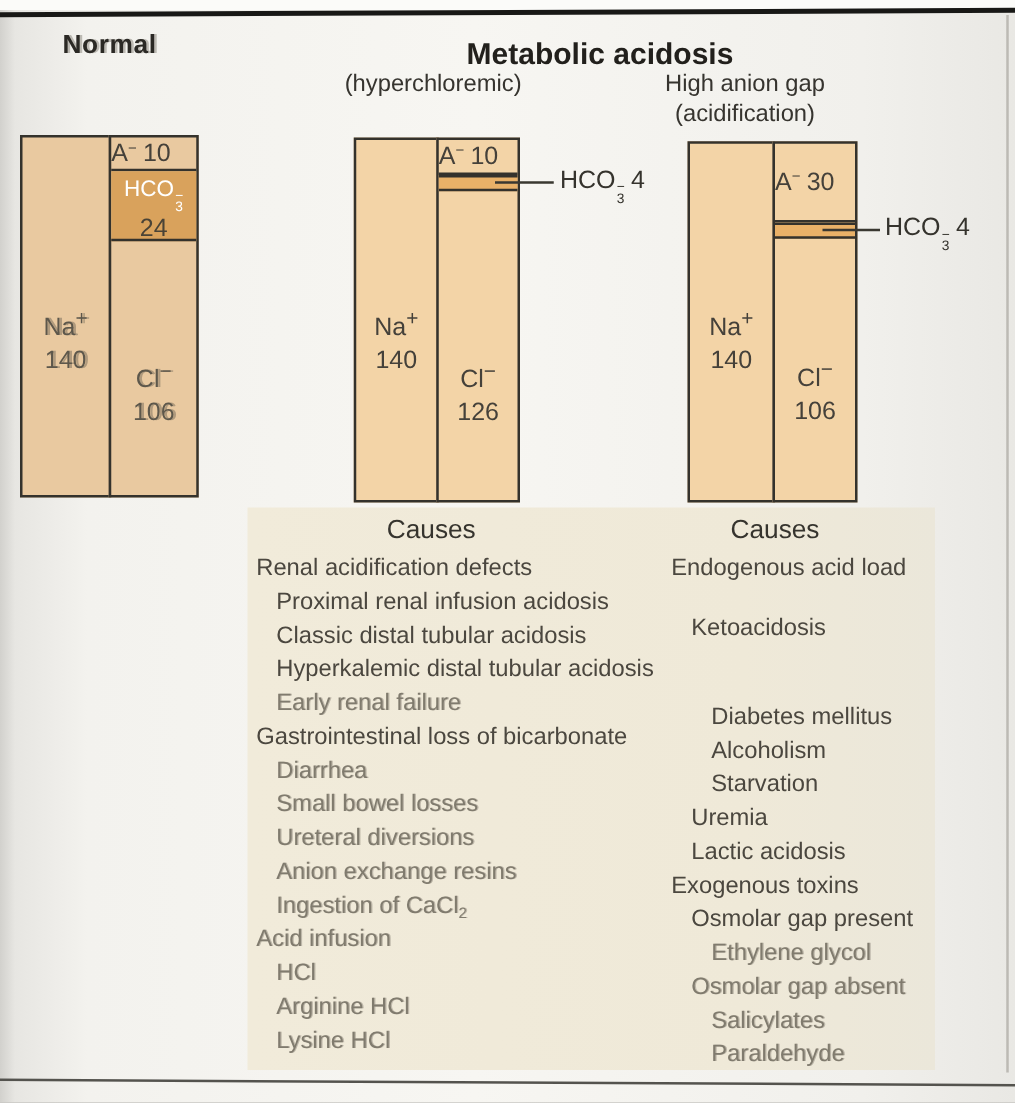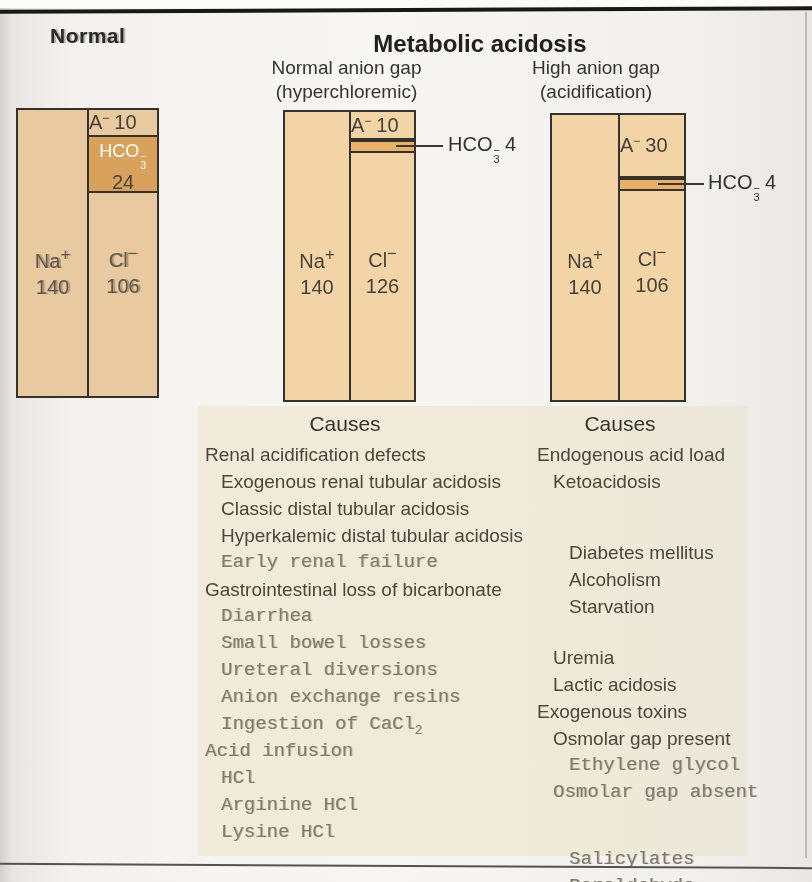--- a/index.html
+++ b/index.html
@@ -21,21 +21,21 @@
   .colhead.c1{left:243px;top:56px;width:207px;}
   .colhead.c2{left:491px;top:56px;width:210px;}
 
   .bar{position:absolute;box-sizing:border-box;border:2px solid var(--border,#34322c);display:flex;flex-direction:column;}
   .fill-dull{background:var(--bar-light-dull,#e9c9a0);}
   .fill-light{background:var(--bar-light,#f3d4a7);}
   .sec{box-sizing:border-box;width:100%;text-align:center;}
   .sec-a{border-bottom:2px solid var(--border,#34322c);display:flex;align-items:center;}
   .band{border-bottom:2px solid var(--border,#34322c);border-top:2px solid var(--border,#34322c);background:var(--hco3-band,#e9b168);}
   .sec-hco{background:var(--hco3-block,#d9a25c);border-bottom:2px solid var(--border,#34322c);padding-top:2px;}
-  .sec-cl{flex:1;}
+  .sec-cl{flex:1;margin-top:43px;}
   .ion{font-size:20px;color:#45413a;white-space:nowrap;}
   .ion sup{font-size:12px;vertical-align:7px;}
   .ion .val{margin-left:5px;}
   .ion-block{text-align:center;font-size:20px;color:#45413a;line-height:26px;}
   .ghost{color:#5d574b;text-shadow:2px 0 0 rgba(90,84,72,.4);}
   .stack{display:inline-flex;flex-direction:column;align-items:flex-start;font-size:11px;line-height:9px;vertical-align:-3px;margin-left:1px;}
   .hco-sym{color:#ffffff;font-size:18px;line-height:24px;text-align:center;}
   .hco-sym .stack{color:#fff;}
   .hco-val{color:#4a4336;font-size:20px;line-height:24px;text-align:center;}
 
@@ -45,35 +45,34 @@
 
   .causes-panel{position:absolute;left:198px;top:406px;width:550px;height:450px;
     background:linear-gradient(90deg,#f1ebda 0%,#efe9d8 72%,#ebe7da 100%);}
   .causes-header{position:absolute;font-size:21px;text-align:center;color:#36342e;}
   .causes-header.h1{left:240px;top:412px;width:210px;}
   .causes-header.h2{left:540px;top:412px;width:160px;}
   .cause-list{position:absolute;top:441px;}
   .cause-list.l1{left:205px;width:345px;}
   .cause-list.l2{left:537px;width:215px;}
   .cause-item{font-size:19px;line-height:27px;height:27px;color:#4b473f;white-space:nowrap;}
-  .cause-item.faded{color:#807b6e;text-shadow:1px 0 0 rgba(128,123,110,.45);font-family:Liberation Mono, monospace;}
+  .cause-item.faded{color:#807b6e;text-shadow:1px 0 0 rgba(128,123,110,.45);}
   .cause-item sub{font-size:12px;}
 </style>
 </head>
 <body>
 
 <div class="page" style="--bar-light: #f3d4a7; --bar-light-dull: #e9c9a0; --hco3-block: #d9a25c; --hco3-band: #e9b168; --border: #34322c; --panel: #f0ead9; --ink: #3f3c34;">
   <div class="top-strip"></div>
   <div class="rule-top"></div>
 
   <div class="normal-label">Normal</div>
   <div class="fig-title">Metabolic acidosis</div>
 
   <div class="colhead c1">
-    <div>Normal anion gap</div>
     <div>(hyperchloremic)</div>
   </div>
   <div class="colhead c2">
     <div>High anion gap</div>
     <div>(acidification)</div>
   </div>
 
   <div class="bar fill-dull" style="left:16px;top:108px;width:73px;height:290px;">
     <div class="ion-block ghost" style="padding-top:132px;">
       <div><span>Na</span><sup>+</sup></div>
@@ -149,46 +148,46 @@
         <span>−</span>
         <span>3</span>
       </span><span class="val">4</span>
   </div>
 
   <div class="causes-panel"></div>
   <div class="causes-header h1">Causes</div>
   <div class="causes-header h2">Causes</div>
   <div class="cause-list l1" id="causes-left-list">
       <div class="cause-item" style="padding-left: 0px;"><span>Renal acidification defects</span></div>
-      <div class="cause-item" style="padding-left: 16px;"><span>Exogenous renal tubular acidosis</span></div>
+      <div class="cause-item" style="padding-left: 16px;"><span>Proximal renal infusion acidosis</span></div>
       <div class="cause-item" style="padding-left: 16px;"><span>Classic distal tubular acidosis</span></div>
       <div class="cause-item" style="padding-left: 16px;"><span>Hyperkalemic distal tubular acidosis</span></div>
       <div class="cause-item faded" style="padding-left: 16px;"><span>Early renal failure</span></div>
       <div class="cause-item" style="padding-left: 0px;"><span>Gastrointestinal loss of bicarbonate</span></div>
       <div class="cause-item faded" style="padding-left: 16px;"><span>Diarrhea</span></div>
       <div class="cause-item faded" style="padding-left: 16px;"><span>Small bowel losses</span></div>
       <div class="cause-item faded" style="padding-left: 16px;"><span>Ureteral diversions</span></div>
       <div class="cause-item faded" style="padding-left: 16px;"><span>Anion exchange resins</span></div>
       <div class="cause-item faded" style="padding-left: 16px;"><span>Ingestion of CaCl</span><sub>2</sub></div>
       <div class="cause-item faded" style="padding-left: 0px;"><span>Acid infusion</span></div>
       <div class="cause-item faded" style="padding-left: 16px;"><span>HCl</span></div>
       <div class="cause-item faded" style="padding-left: 16px;"><span>Arginine HCl</span></div>
       <div class="cause-item faded" style="padding-left: 16px;"><span>Lysine HCl</span></div>
     </div>
   <div class="cause-list l2" id="causes-right-list">
       <div class="cause-item" style="padding-left: 0px;"><span>Endogenous acid load</span></div>
-      <div class="cause-item" style="padding-left: 16px;"><span>Ketoacidosis</span></div>
+      <div class="cause-item" style="padding-left: 16px; margin-top: 21px;"><span>Ketoacidosis</span></div>
       <div class="cause-item" style="padding-left: 32px; margin-top: 44px;"><span>Diabetes mellitus</span></div>
       <div class="cause-item" style="padding-left: 32px;"><span>Alcoholism</span></div>
       <div class="cause-item" style="padding-left: 32px;"><span>Starvation</span></div>
-      <div class="cause-item" style="padding-left: 16px; margin-top: 24px;"><span>Uremia</span></div>
+      <div class="cause-item" style="padding-left: 16px;"><span>Uremia</span></div>
       <div class="cause-item" style="padding-left: 16px;"><span>Lactic acidosis</span></div>
       <div class="cause-item" style="padding-left: 0px;"><span>Exogenous toxins</span></div>
       <div class="cause-item" style="padding-left: 16px;"><span>Osmolar gap present</span></div>
       <div class="cause-item faded" style="padding-left: 32px;"><span>Ethylene glycol</span></div>
       <div class="cause-item faded" style="padding-left: 16px;"><span>Osmolar gap absent</span></div>
-      <div class="cause-item faded" style="padding-left: 32px; margin-top: 40px;"><span>Salicylates</span></div>
+      <div class="cause-item faded" style="padding-left: 32px;"><span>Salicylates</span></div>
       <div class="cause-item faded" style="padding-left: 32px;"><span>Paraldehyde</span></div>
     </div>
 
   <div class="rule-bottom"></div>
   <div class="edge-right"></div>
 </div>
 
 </body></html>

